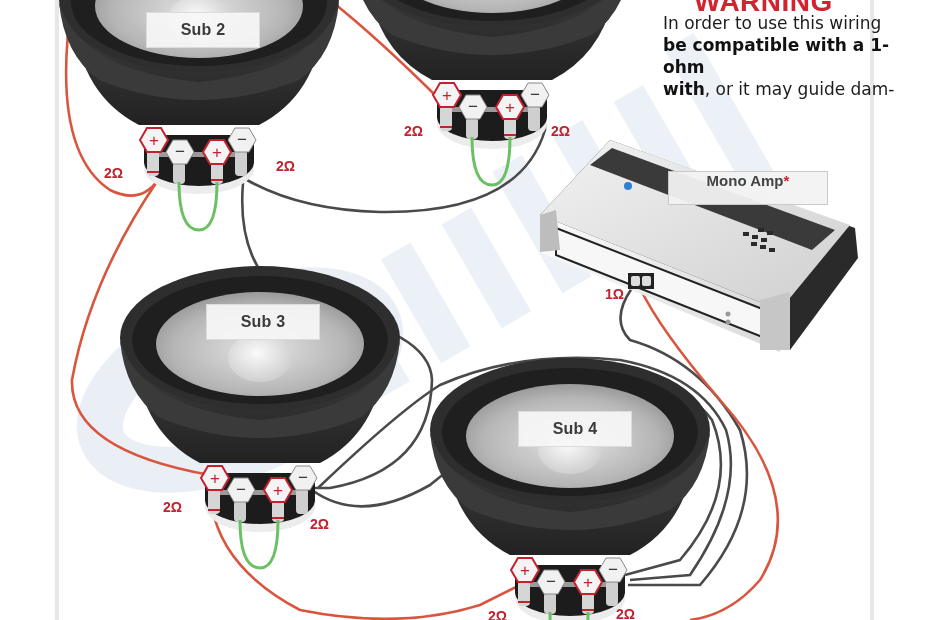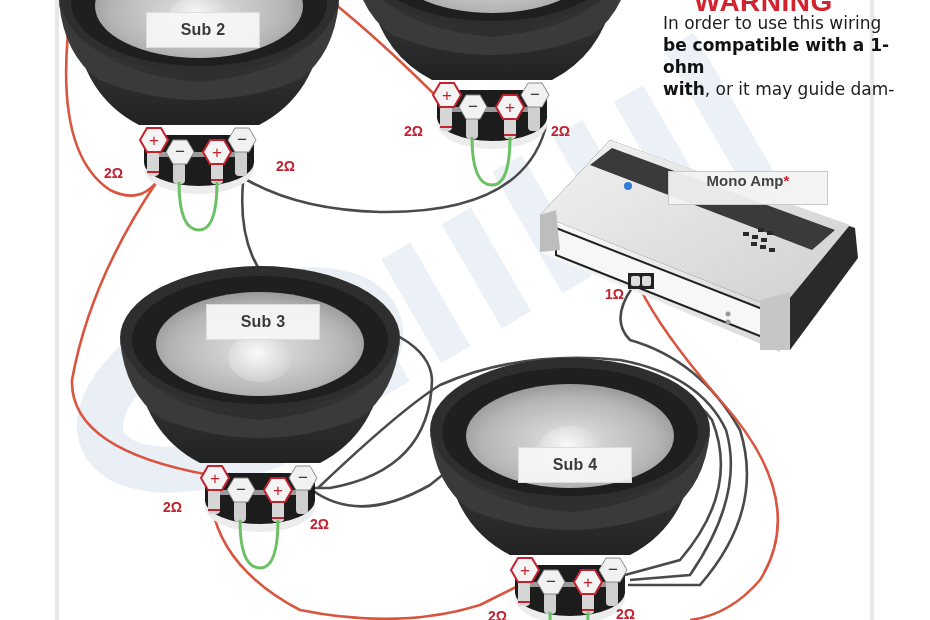--- a/index.html
+++ b/index.html
@@ -139,21 +139,21 @@
     <circle cx="728" cy="314" r="2.5" fill="#999"></circle>
     <circle cx="728" cy="322" r="2.5" fill="#999"></circle>
     <rect x="628" y="273" width="26" height="16" fill="#222"></rect>
     <rect x="631" y="276" width="9" height="10" rx="2" fill="#ddd"></rect>
     <rect x="642" y="276" width="9" height="10" rx="2" fill="#ddd"></rect>
   </g>
 </svg>
 
 <div class="sub-label" style="left:146px; top:12px; width:112px;">Sub 2</div>
 <div class="sub-label" style="left:206px; top:304px; width:112px;">Sub 3</div>
-<div class="sub-label" style="left:518px; top:411px; width:112px;margin-top:36px;">Sub 4</div>
+<div class="sub-label" style="left:518px; top:411px; width:112px;">Sub 4</div>
 
 <div class="ohm" style="left:104px; top:165px;">2Ω</div>
 <div class="ohm" style="left:276px; top:158px;">2Ω</div>
 <div class="ohm" style="left:404px; top:123px;">2Ω</div>
 <div class="ohm" style="left:551px; top:123px;">2Ω</div>
 <div class="ohm" style="left:163px; top:499px;">2Ω</div>
 <div class="ohm" style="left:310px; top:516px;">2Ω</div>
 <div class="ohm" style="left:488px; top:608px;">2Ω</div>
 <div class="ohm" style="left:616px; top:606px;">2Ω</div>
 <div class="ohm" style="left:589px; top:286px;margin-left:16px;">1Ω</div>

